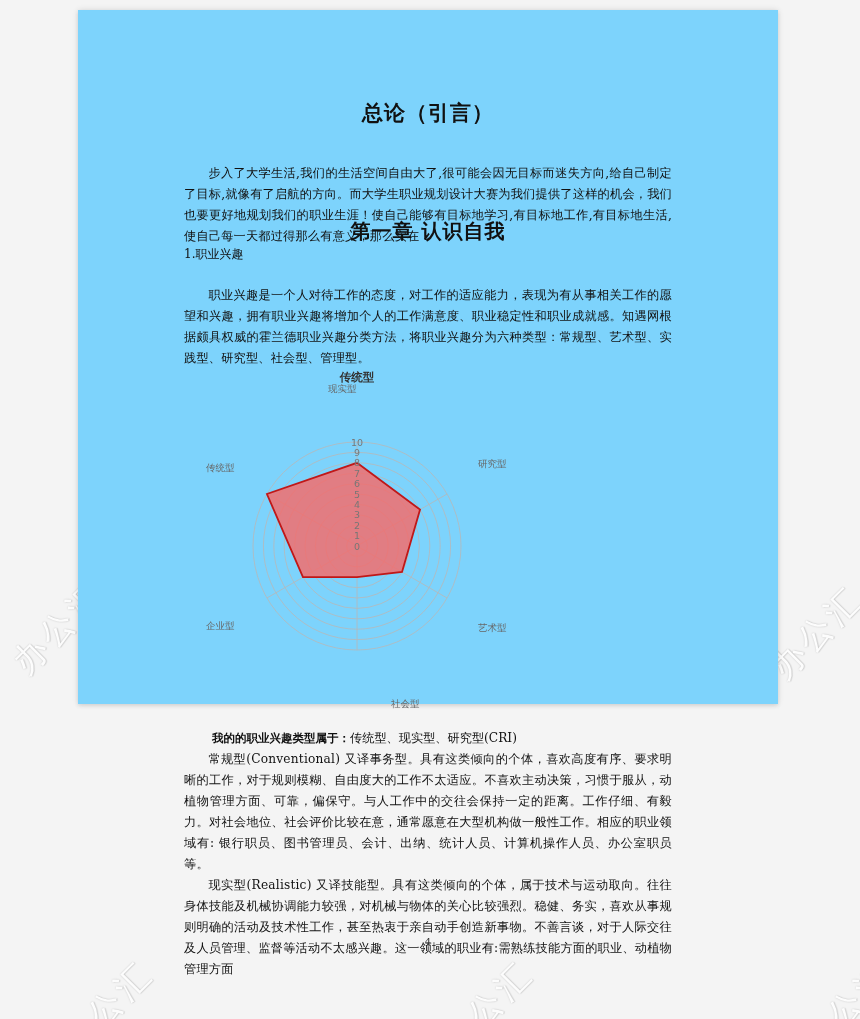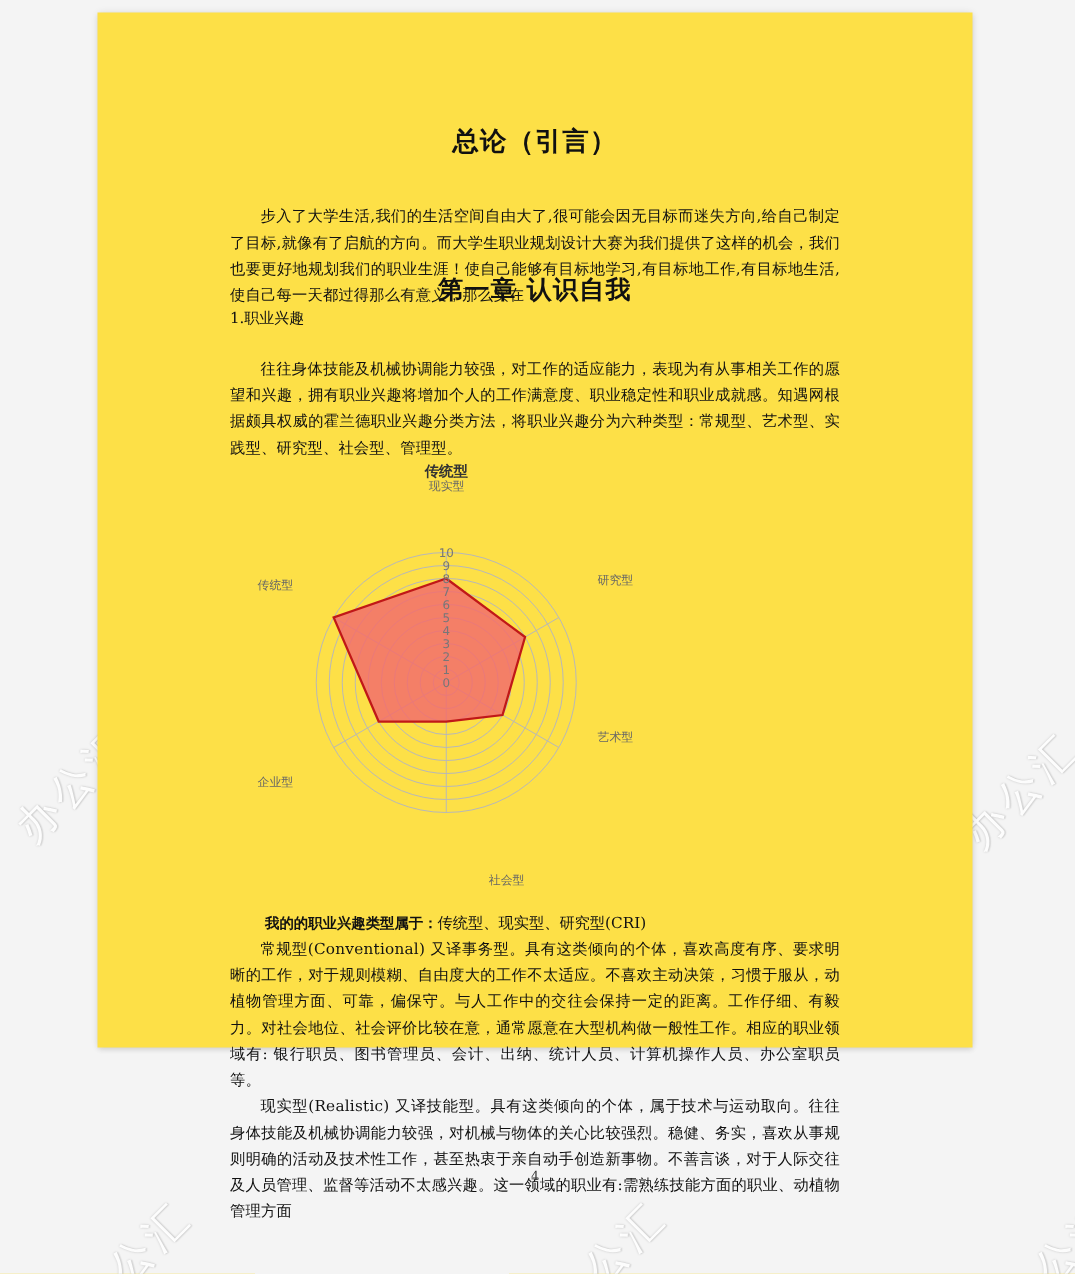--- a/index.html
+++ b/index.html
@@ -5,22 +5,22 @@
   html, body { margin: 0; padding: 0; }
   body {
     width: 860px; height: 1019px; overflow: hidden;
     background: #f4f4f4;
     position: relative;
     font-family: "DejaVu Serif", "Liberation Serif", serif;
     color: #111;
   }
   .page {
     position: absolute; left: 78px; top: 10px;
-    width: 700px; height: 828px;
-    background: #fde047;
+    width: 700px; height: 694px;
+    background: #7dd3fc;
     box-shadow: 0 0 6px rgba(0,0,0,0.12), 0 2px 4px rgba(0,0,0,0.08);
     text-decoration: underline;
   }
   .content {
     position: absolute; left: 106px; top: 0; width: 488px;
   }
   .h-intro {
     position: absolute; top: 89px; left: 0; width: 488px;
     text-align: center; font-size: 21px; font-weight: bold;
     font-family: "DejaVu Sans", sans-serif; letter-spacing: 1px;
@@ -84,21 +84,21 @@
 <div class="watermark" style="left:430px; top:985px;">办公汇</div>
 <div class="watermark" style="left:790px; top:985px;">办公汇</div>
 
 <div class="page">
 
   <div class="content">
     <h1 class="h-intro">总论（引言）</h1>
     <p class="para p-intro">步入了大学生活,我们的生活空间自由大了,很可能会因无目标而迷失方向,给自己制定了目标,就像有了启航的方向。而大学生职业规划设计大赛为我们提供了这样的机会，我们也要更好地规划我们的职业生涯！使自己能够有目标地学习,有目标地工作,有目标地生活,使自己每一天都过得那么有意义，那么实在！</p>
     <h1 class="h-chapter">第一章  认识自我</h1>
     <h2 class="h-section">1.职业兴趣</h2>
-    <p class="para p-interest">往往身体技能及机械协调能力较强，对工作的适应能力，表现为有从事相关工作的愿望和兴趣，拥有职业兴趣将增加个人的工作满意度、职业稳定性和职业成就感。知遇网根据颇具权威的霍兰德职业兴趣分类方法，将职业兴趣分为六种类型：常规型、艺术型、实践型、研究型、社会型、管理型。</p>
+    <p class="para p-interest">职业兴趣是一个人对待工作的态度，对工作的适应能力，表现为有从事相关工作的愿望和兴趣，拥有职业兴趣将增加个人的工作满意度、职业稳定性和职业成就感。知遇网根据颇具权威的霍兰德职业兴趣分类方法，将职业兴趣分为六种类型：常规型、艺术型、实践型、研究型、社会型、管理型。</p>
 
     <p class="p-result-line">
       <b>我的的职业兴趣类型属于：</b><span>传统型、现实型、研究型(CRI)</span>
     </p>
     <p class="para p-conventional">常规型(Conventional) 又译事务型。具有这类倾向的个体，喜欢高度有序、要求明晰的工作，对于规则模糊、自由度大的工作不太适应。不喜欢主动决策，习惯于服从，动植物管理方面、可靠，偏保守。与人工作中的交往会保持一定的距离。工作仔细、有毅力。对社会地位、社会评价比较在意，通常愿意在大型机构做一般性工作。相应的职业领域有: 银行职员、图书管理员、会计、出纳、统计人员、计算机操作人员、办公室职员等。</p>
     <p class="para p-realistic">现实型(Realistic) 又译技能型。具有这类倾向的个体，属于技术与运动取向。往往身体技能及机械协调能力较强，对机械与物体的关心比较强烈。稳健、务实，喜欢从事规则明确的活动及技术性工作，甚至热衷于亲自动手创造新事物。不善言谈，对于人际交往及人员管理、监督等活动不太感兴趣。这一领域的职业有:需熟练技能方面的职业、动植物管理方面</p>
   </div>
 
   <div class="chart-wrap">
     <div class="chart-title">传统型</div>
@@ -126,23 +126,23 @@
         <text x="279" y="508.3" text-anchor="middle" font-size="9.5" fill="#777" font-family="DejaVu Sans, sans-serif">3</text>
         <text x="279" y="497.9" text-anchor="middle" font-size="9.5" fill="#777" font-family="DejaVu Sans, sans-serif">4</text>
         <text x="279" y="487.5" text-anchor="middle" font-size="9.5" fill="#777" font-family="DejaVu Sans, sans-serif">5</text>
         <text x="279" y="477.1" text-anchor="middle" font-size="9.5" fill="#777" font-family="DejaVu Sans, sans-serif">6</text>
         <text x="279" y="466.7" text-anchor="middle" font-size="9.5" fill="#777" font-family="DejaVu Sans, sans-serif">7</text>
         <text x="279" y="456.3" text-anchor="middle" font-size="9.5" fill="#777" font-family="DejaVu Sans, sans-serif">8</text>
         <text x="279" y="445.9" text-anchor="middle" font-size="9.5" fill="#777" font-family="DejaVu Sans, sans-serif">9</text>
         <text x="279" y="435.5" text-anchor="middle" font-size="9.5" fill="#777" font-family="DejaVu Sans, sans-serif">10</text>
       </svg>
     <div id="radar-labels">
-        <div class="axis-label" style="left: 265px; top: 373px;">现实型</div>
+        <div class="axis-label" style="left: 250px; top: 373px;">现实型</div>
         <div class="axis-label" style="left: 400px; top: 448px;">研究型</div>
-        <div class="axis-label" style="left: 400px; top: 574px;">艺术型</div>
+        <div class="axis-label" style="left: 400px; top: 612px;">艺术型</div>
         <div class="axis-label" style="left: 265px; top: 688px; margin-left: 48px;">社会型</div>
         <div class="axis-label" style="left: 128px; top: 610px;">企业型</div>
         <div class="axis-label" style="left: 128px; top: 452px;">传统型</div>
       </div>
   </div>
 
   <div class="page-number">4</div>
 </div>
 
 </body></html>

